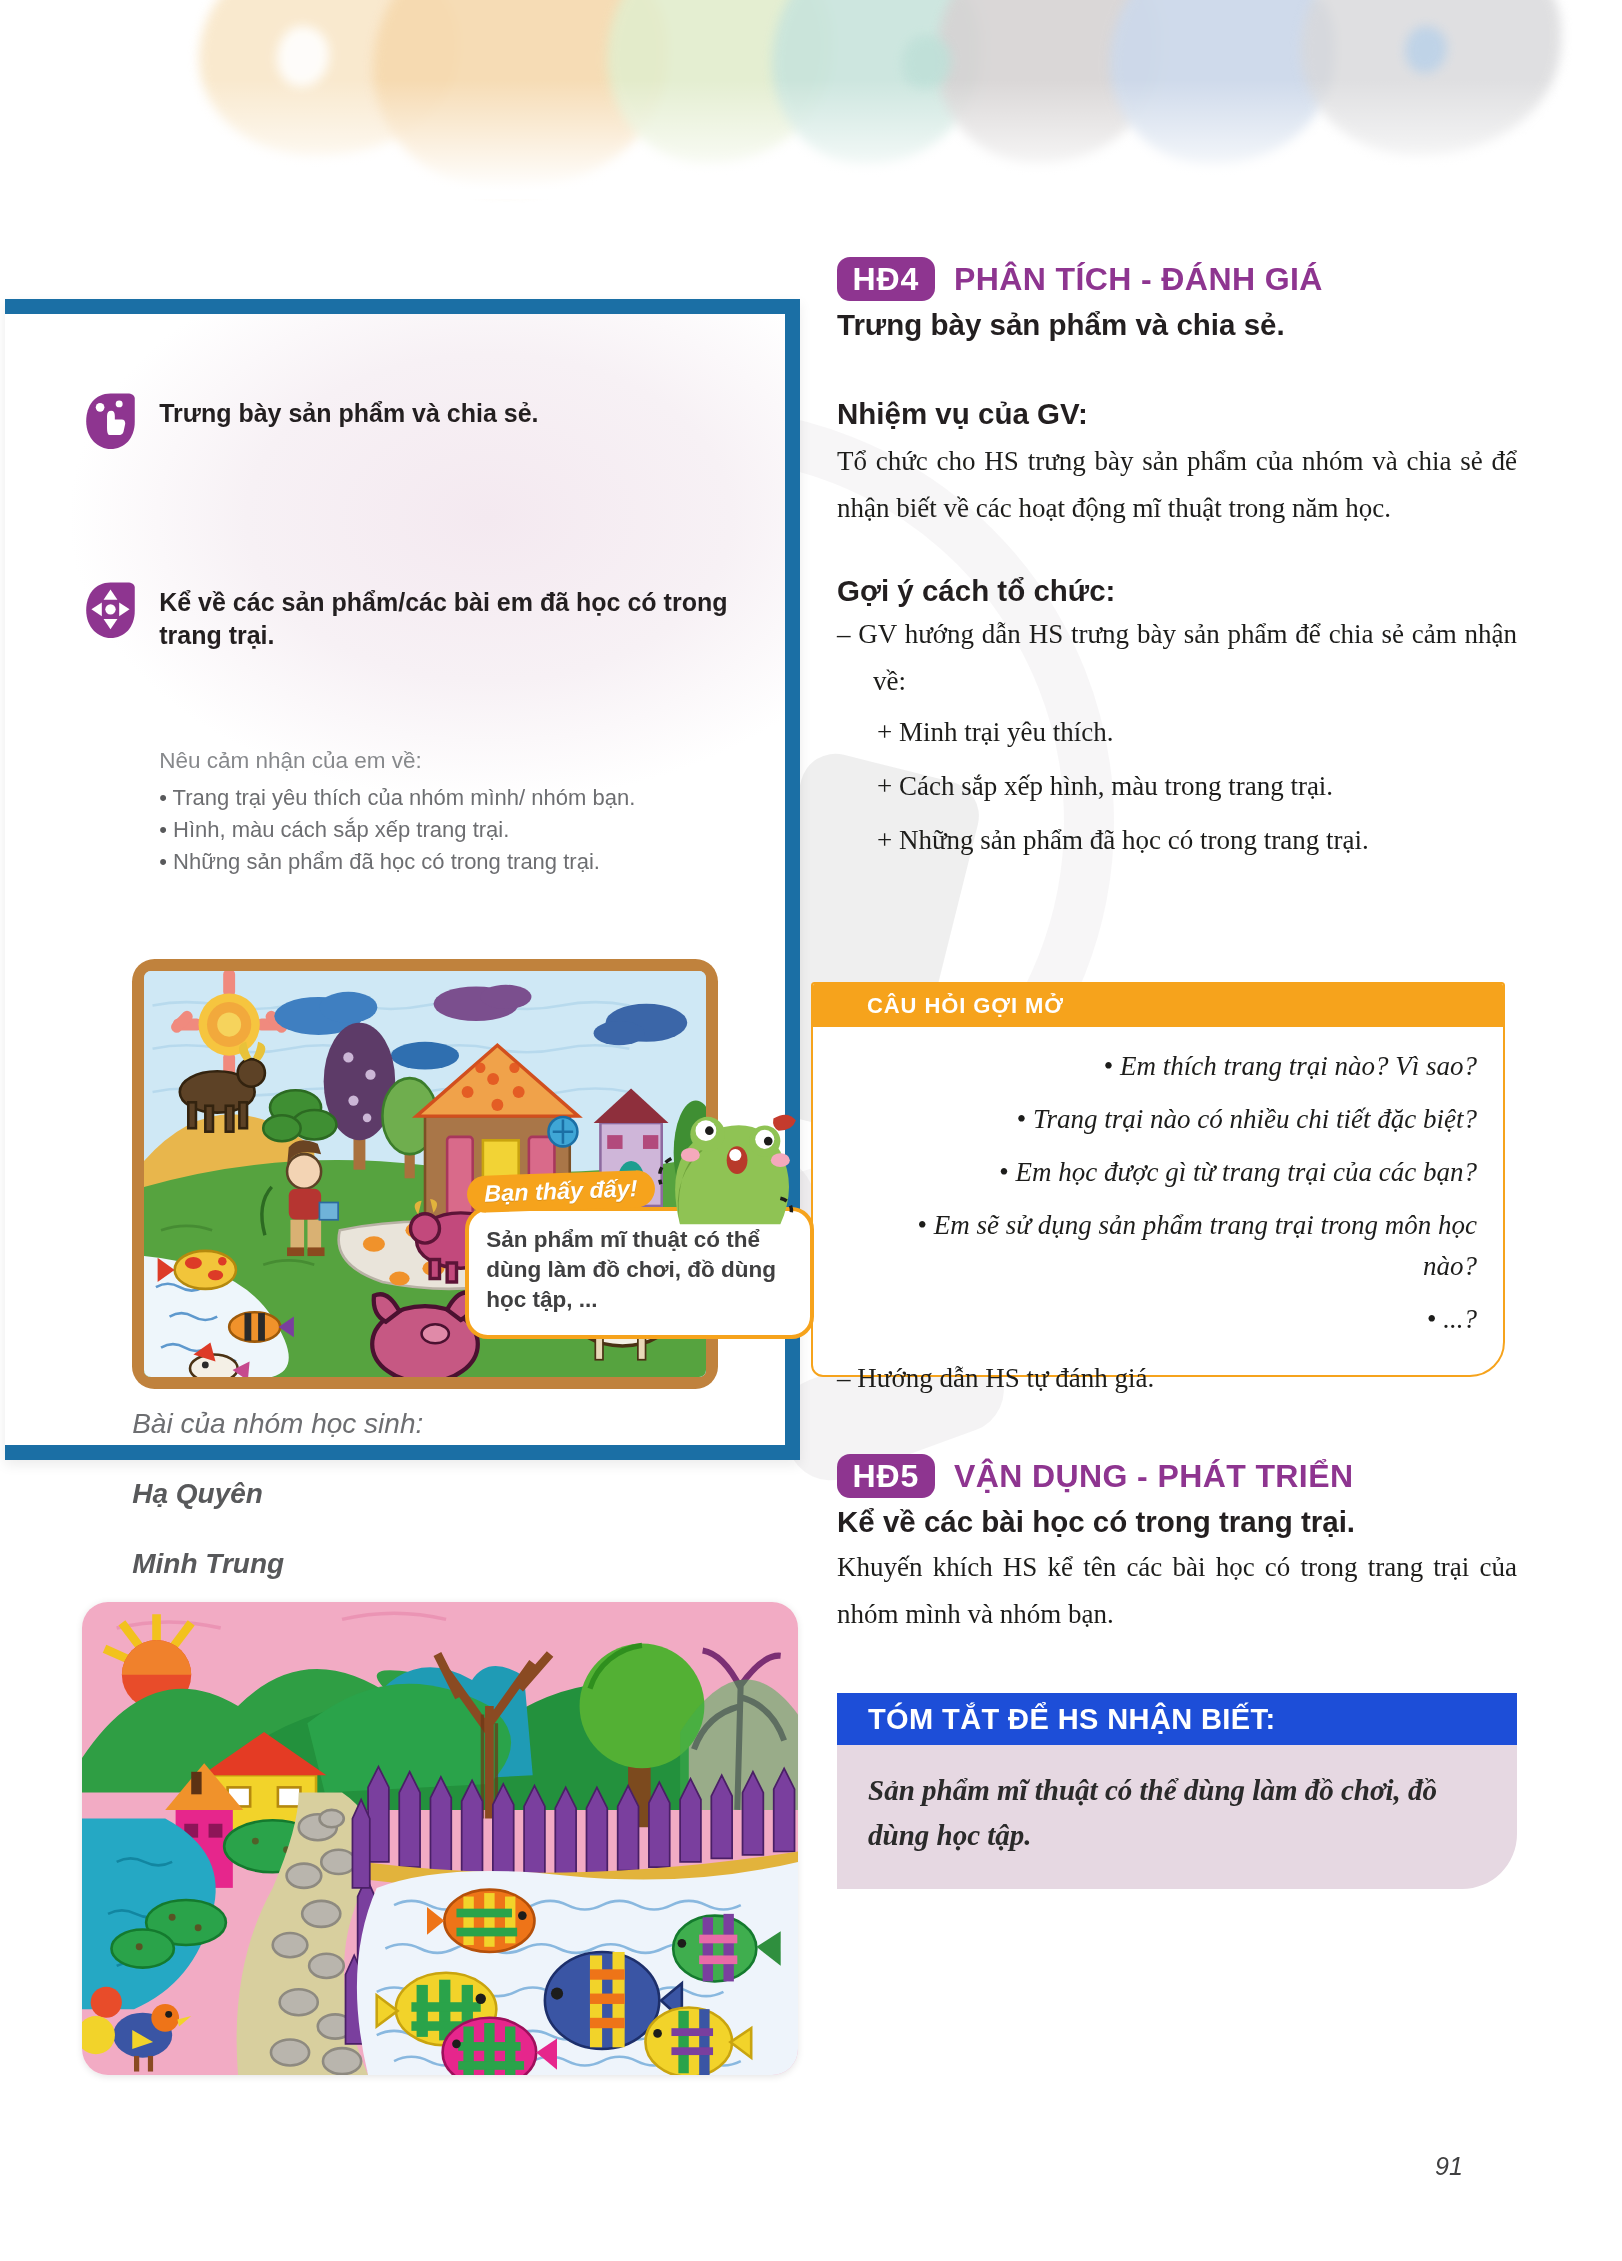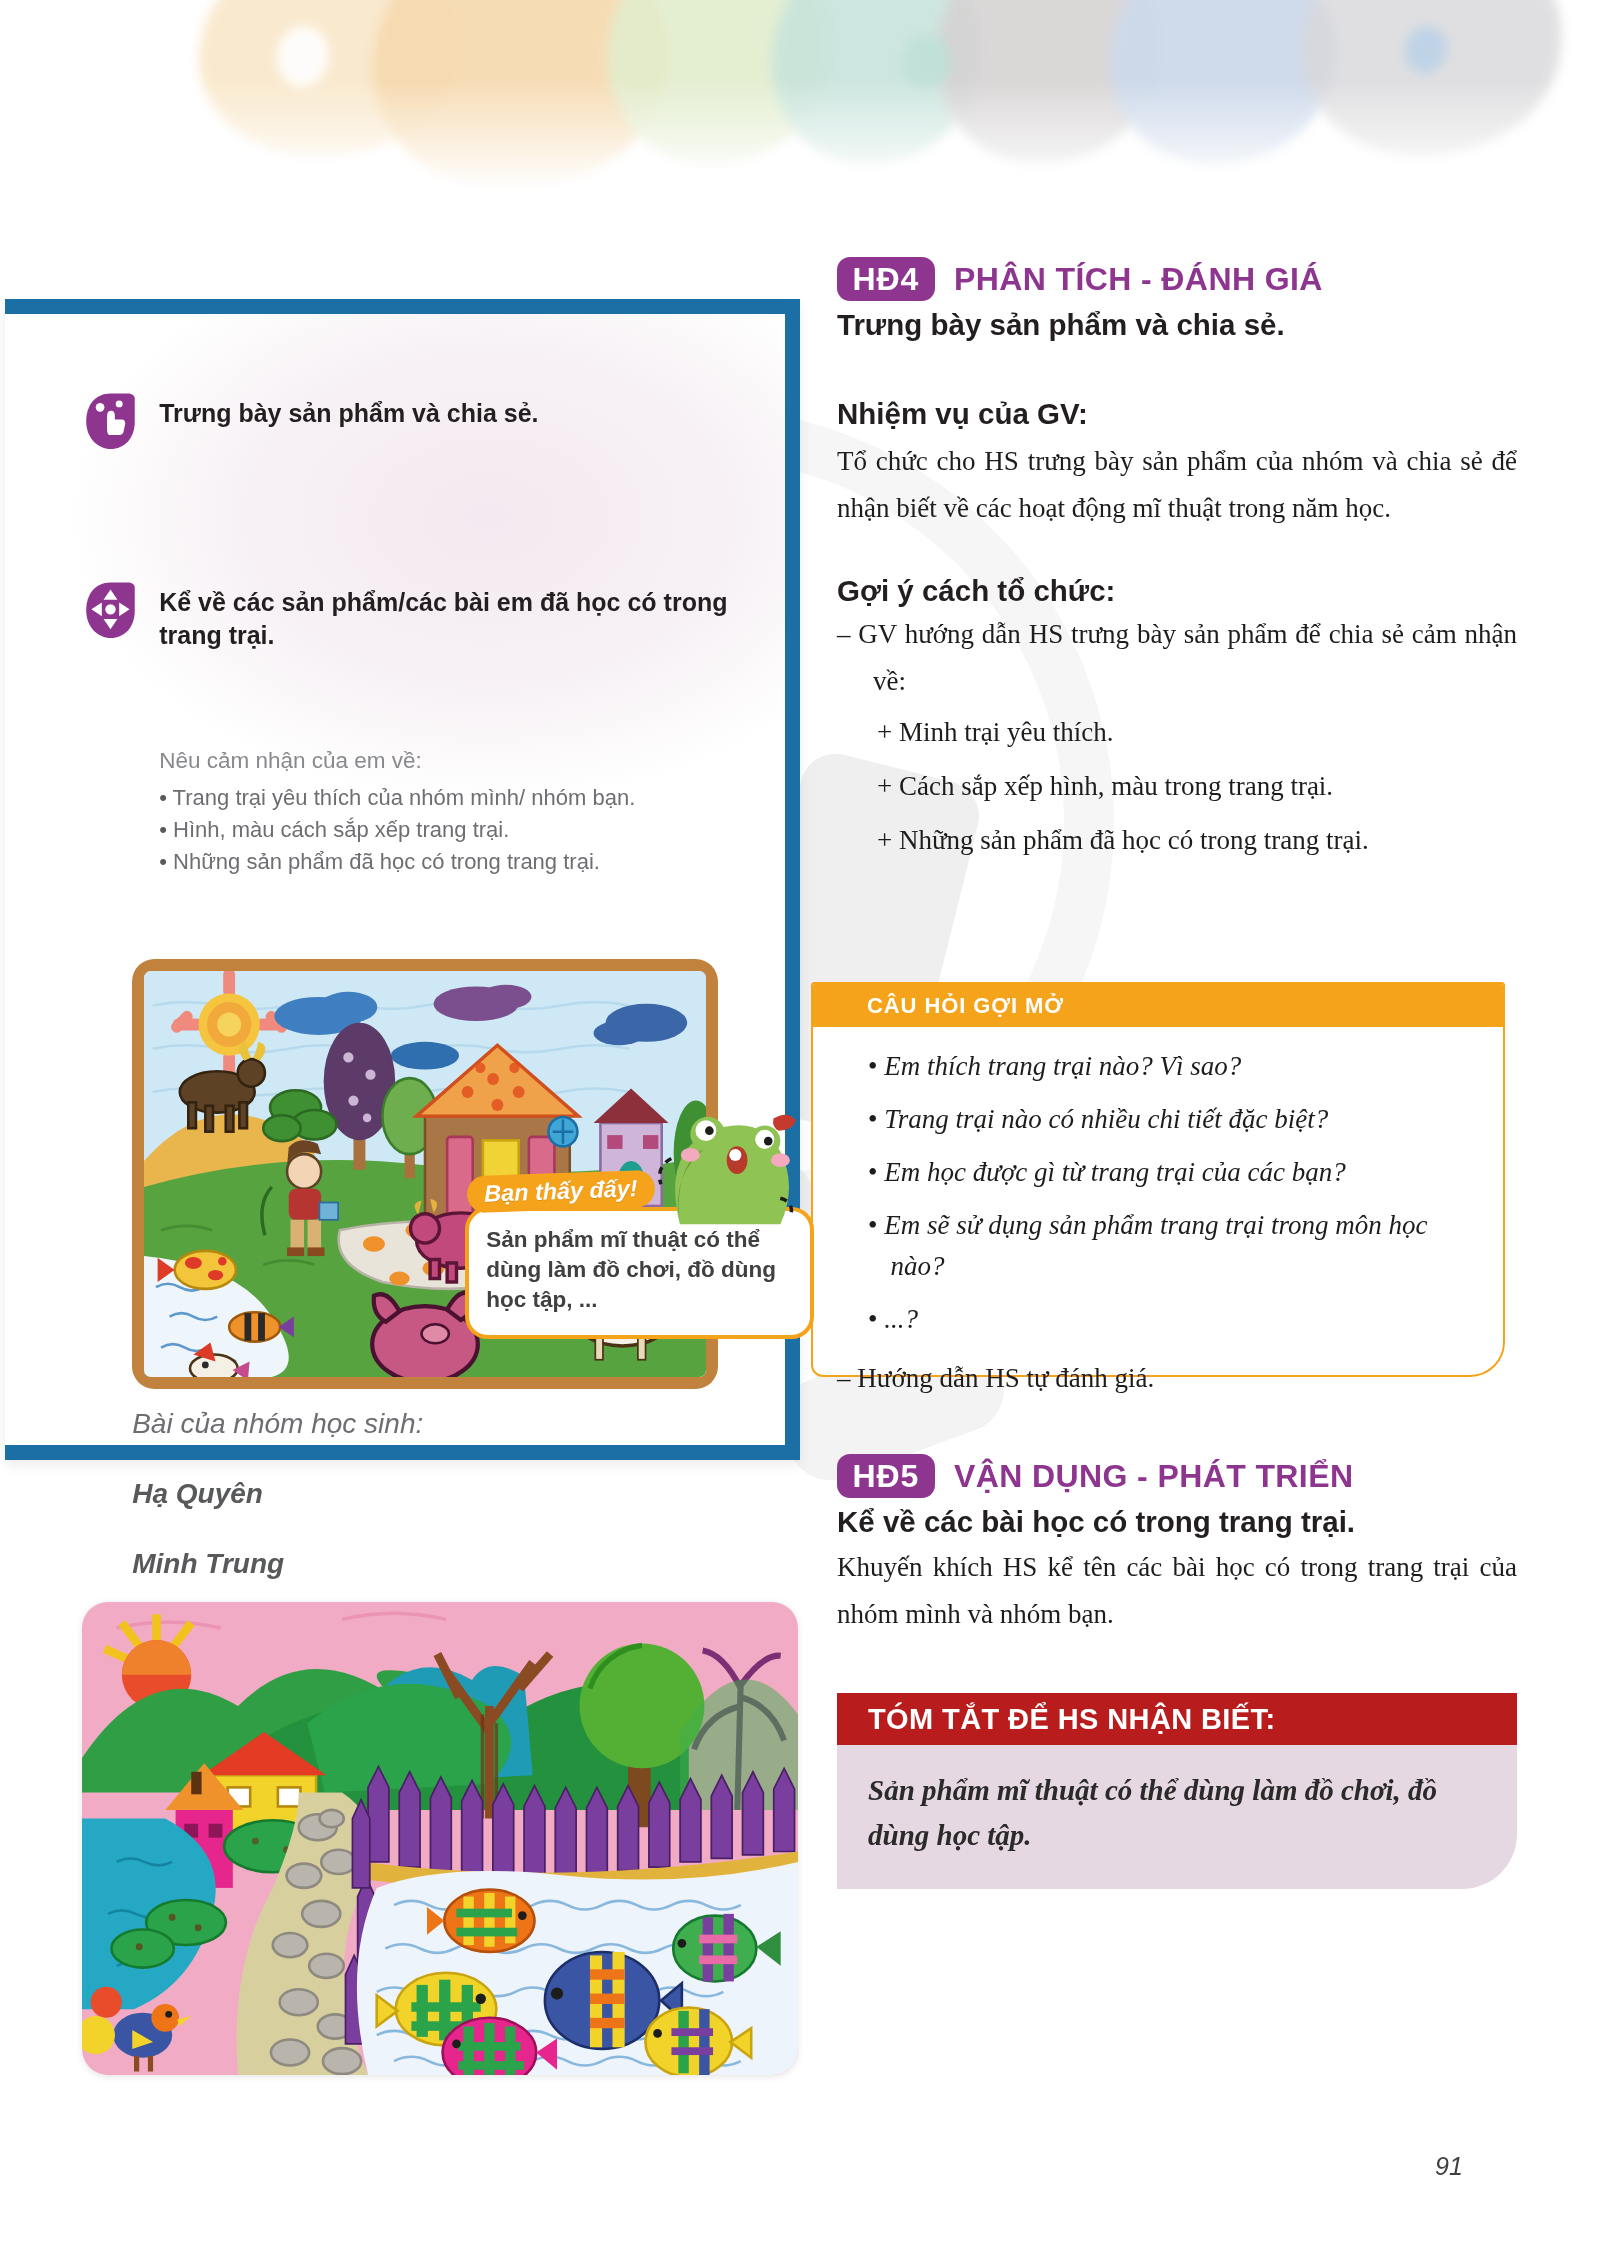--- a/index.html
+++ b/index.html
@@ -55,27 +55,27 @@
   .sec-h{font-weight:bold;font-size:29.5px;margin:0;}
   .serif{font-family:"Liberation Serif",serif;font-size:27px;line-height:47px;color:#1d1d1b;}
   .just{text-align:justify;}
   .hang{padding-left:36px;text-indent:-36px;}
   .plus-list div{padding-left:40px;line-height:54px;}
 
   .qbox{position:absolute;left:-26px;top:725px;width:690px;border:2.6px solid #f6a31c;
         border-radius:3.5px 3.5px 35px 12px;background:#ffffff;overflow:hidden;}
   .qbox-head{background:#f6a31c;color:#ffffff;font-weight:bold;font-size:22px;
              padding:8.7px 0 8.7px 54px;letter-spacing:0.9px;}
-  .qbox-body{padding:19px 26px 22.5px 55px;}
+  .qbox-body{padding:19px 26px 22.5px 55px;text-align:right;}
   .qbox-body div{font-family:"Liberation Serif",serif;font-style:italic;font-size:27px;
                  line-height:41px;margin-bottom:12px;color:#1d1d1b;padding-left:22.5px;text-indent:-22.5px;}
   .qbox-body div::before{content:"•  ";font-style:normal;}
 
   .sumbox{position:absolute;left:0;top:1436px;width:680px;}
-  .sumbox-head{background:#b91c1c;color:#ffffff;font-weight:bold;font-size:29px;
+  .sumbox-head{background:#1d4ed8;color:#ffffff;font-weight:bold;font-size:29px;
                padding:9.5px 0 9.5px 31px;letter-spacing:0.4px;}
   .sumbox-body{background:#e6d8e2;border-radius:0 0 55px 0;padding:22.5px 35px 31px 31px;
                font-family:"Liberation Serif",serif;font-style:italic;font-weight:bold;
                font-size:29px;line-height:45px;color:#2a2a2a;}
 
   .abs{position:absolute;}
   .pagenum{position:absolute;left:1435px;top:2152px;font-size:25px;color:#404041;z-index:2;font-style:italic;}
 
   
   .art2{position:absolute;left:82px;top:1602px;width:716px;height:473px;border-radius:26px;

